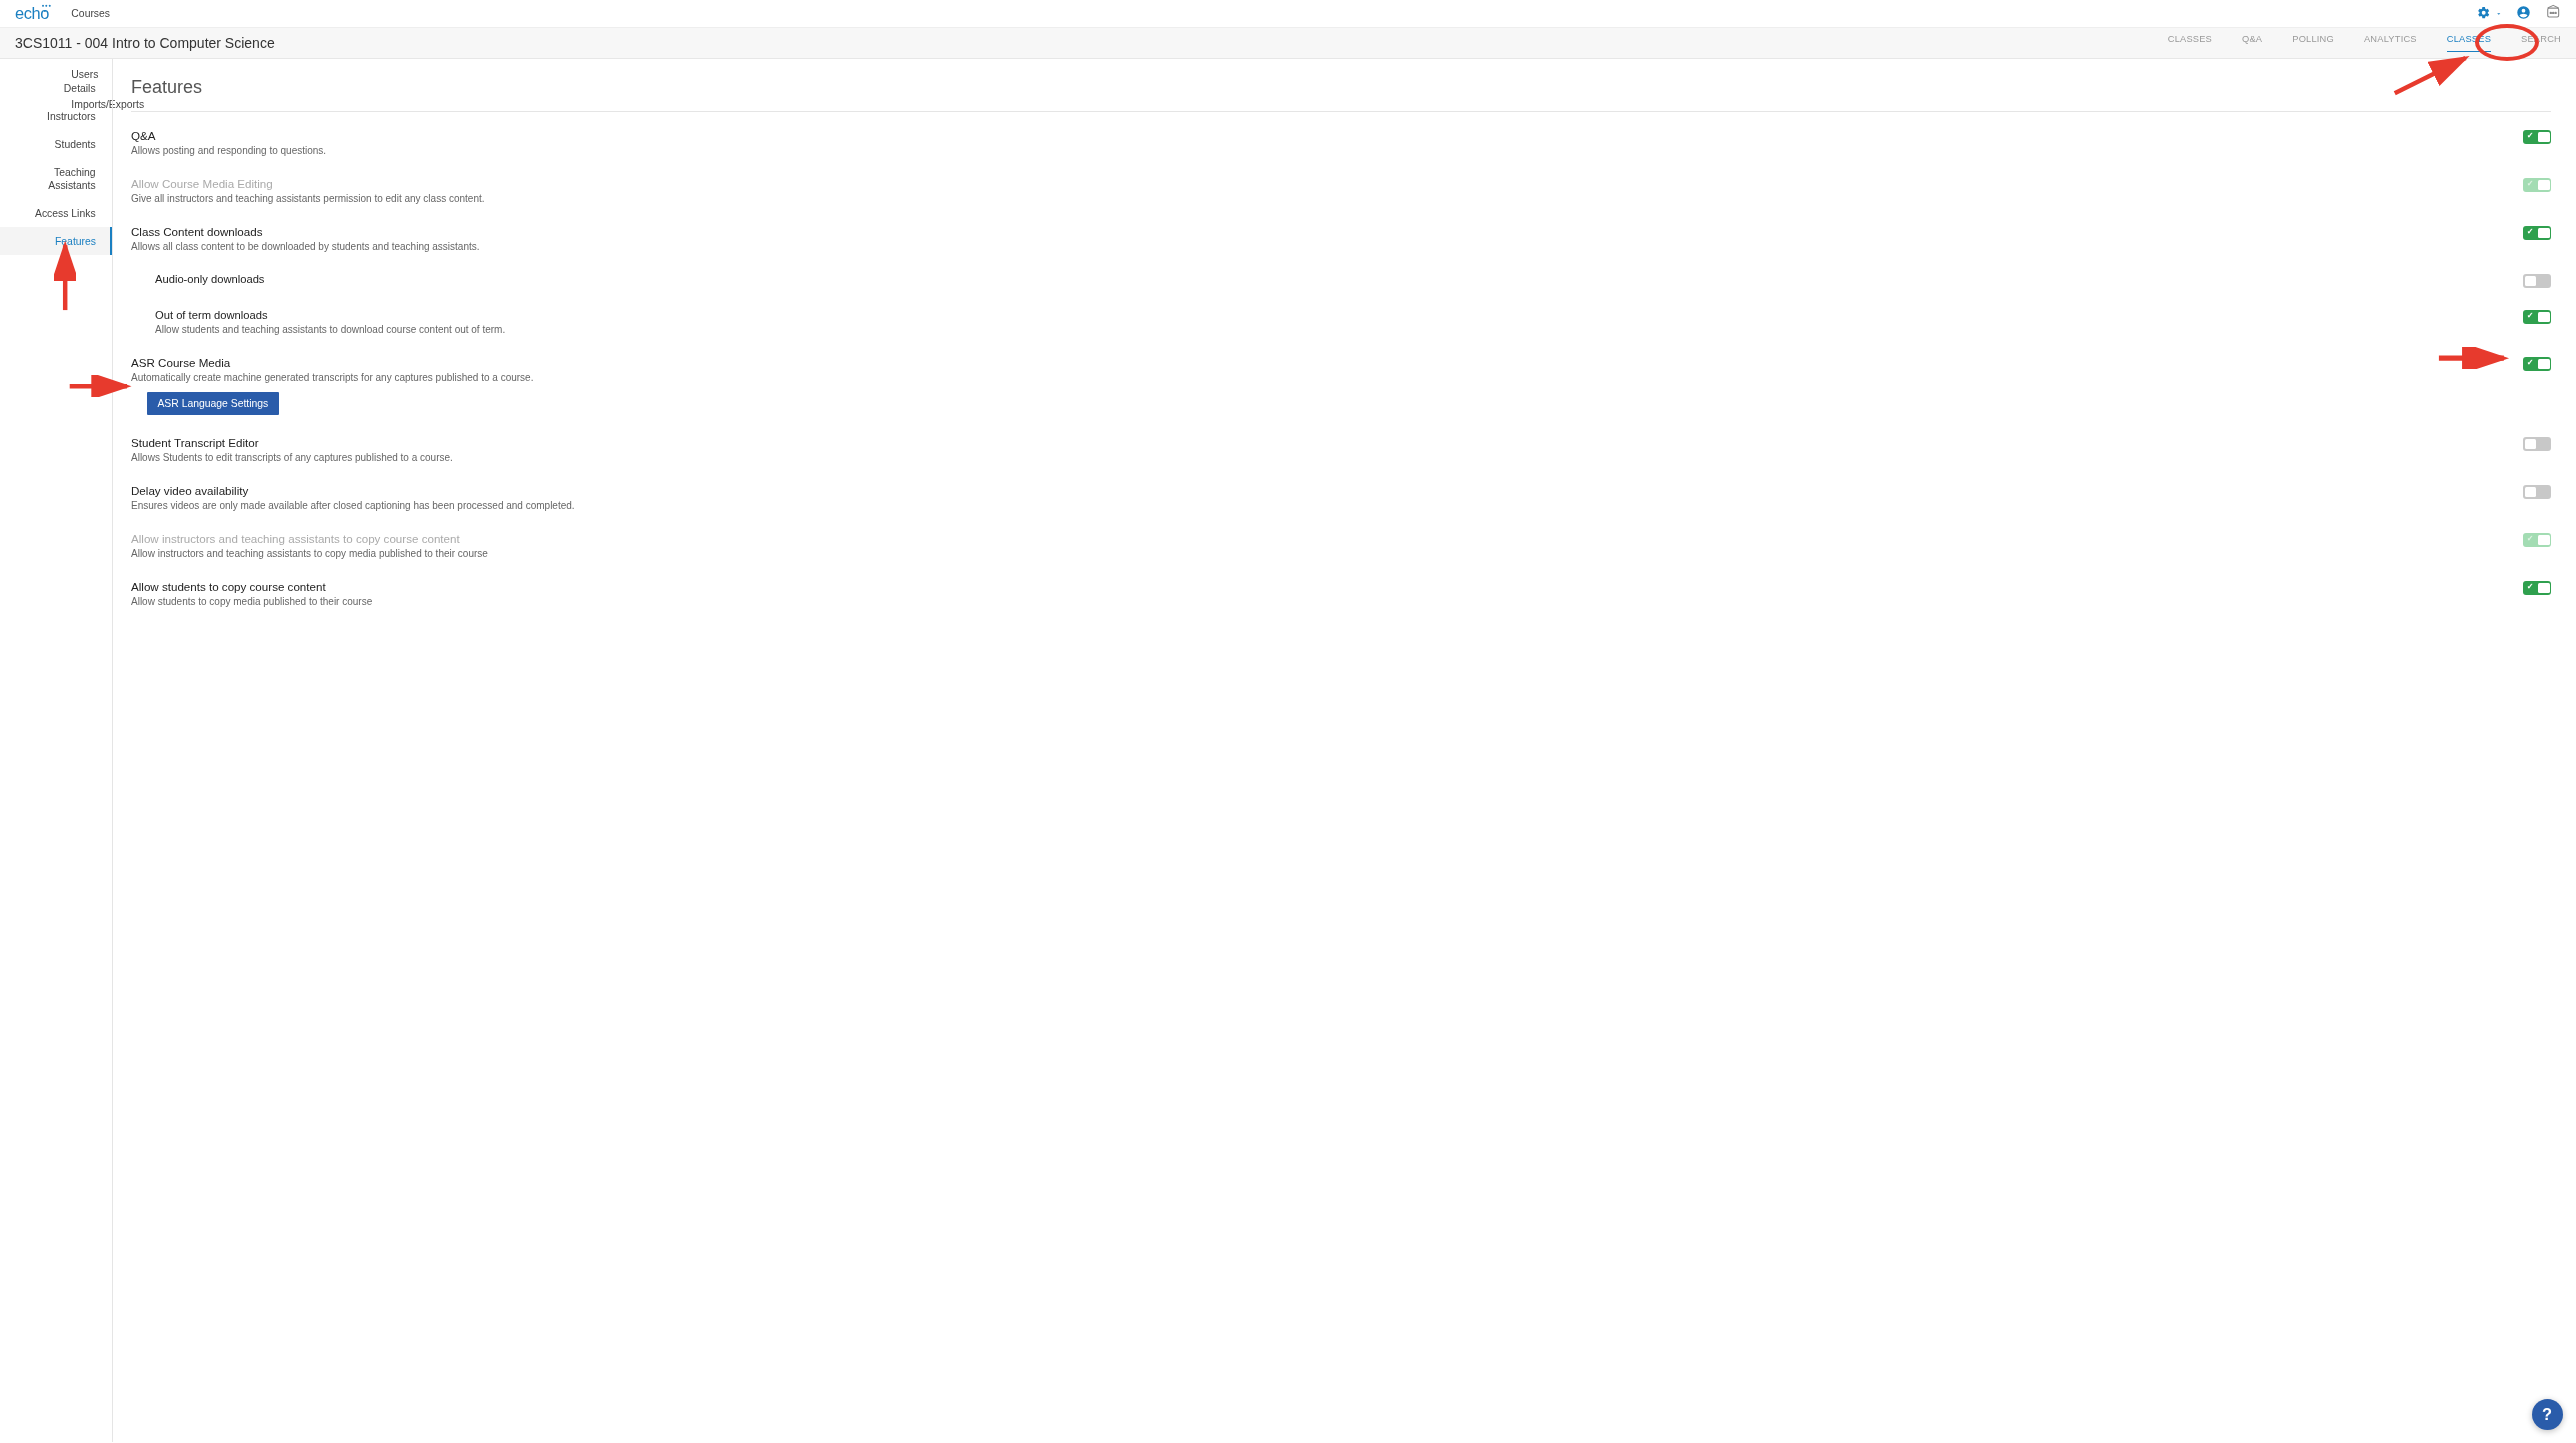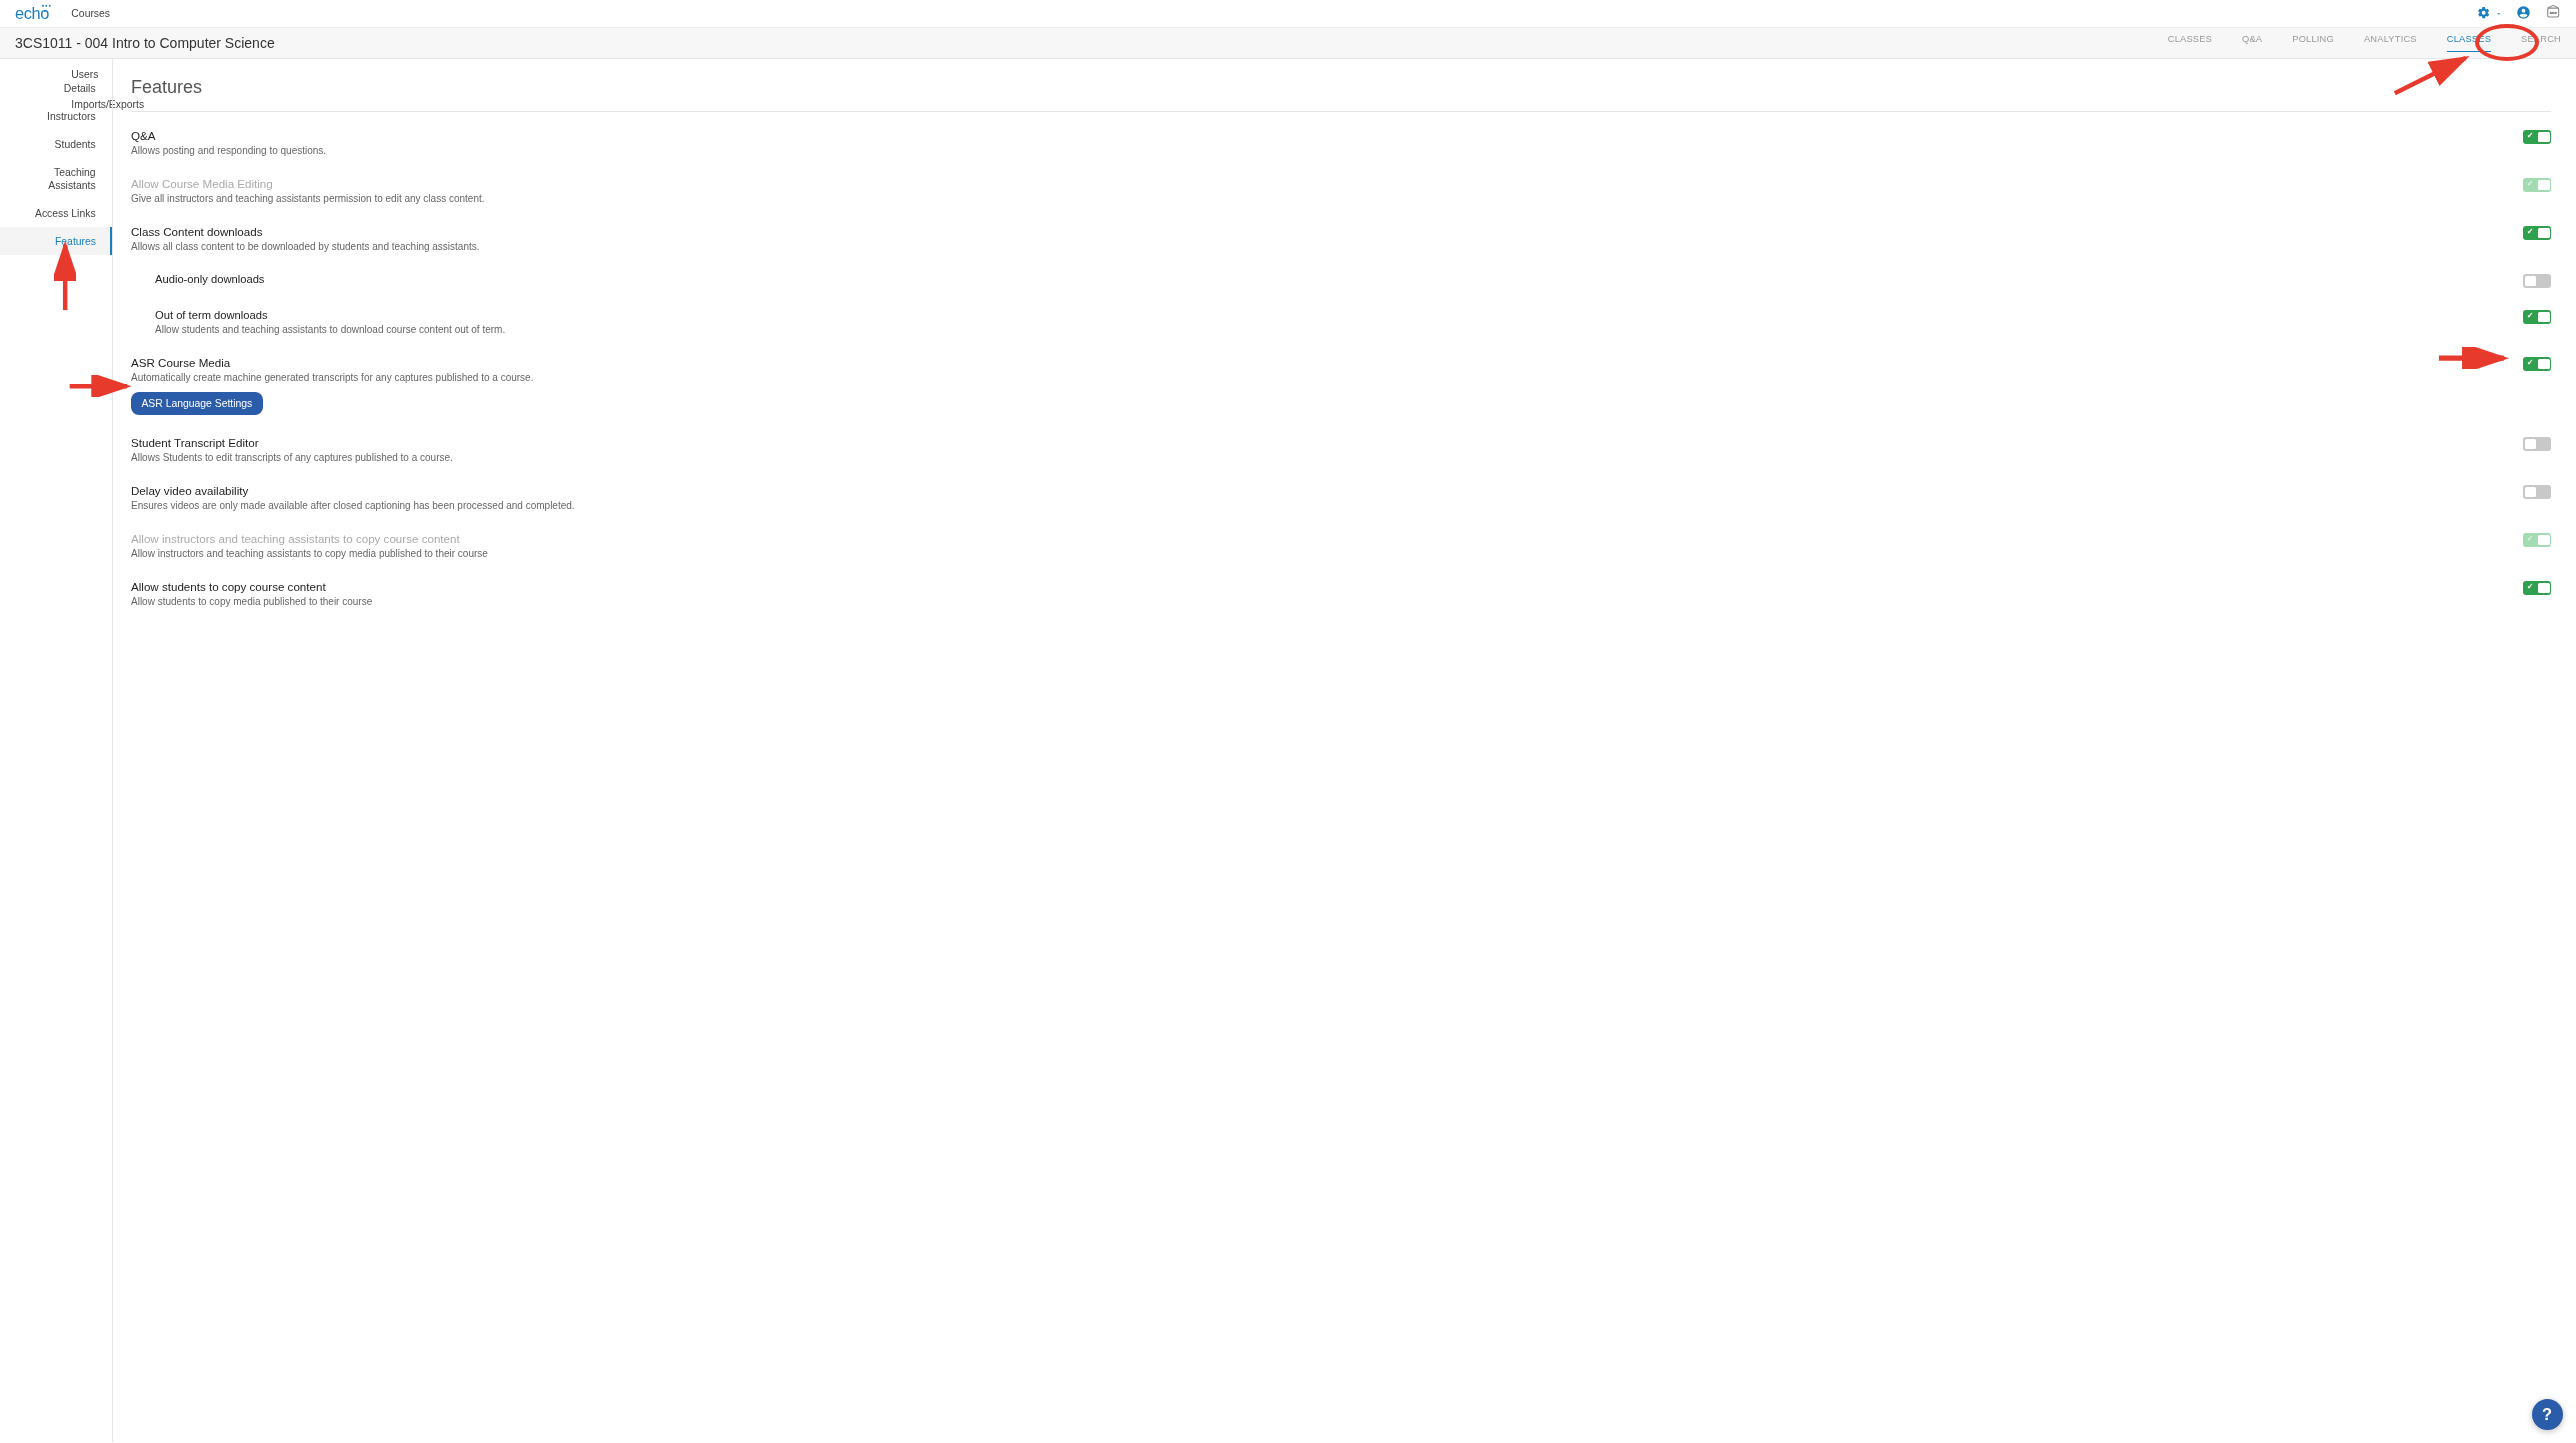--- a/index.html
+++ b/index.html
@@ -143,23 +143,24 @@
     font-weight: bold;
   }
   .toggle.on.locked::before { color: #ddf2e2; }
   .btn-primary {
     display: inline-block;
     background: #2a5caa;
     color: #fff;
     border: none;
     padding: 6px 10.4px;
     font-size: 10.4px;
-    border-radius: 8px;
+    border-radius: 1px;
     cursor: pointer;
     margin-top: 9px;
+    margin-left: 16px;
   }
   
   .annot-circle {
     position: absolute;
     border: 4.5px solid #e73a2d;
     border-radius: 50%;
     pointer-events: none;
     z-index: 50;
   }
   .annot-arrow {

